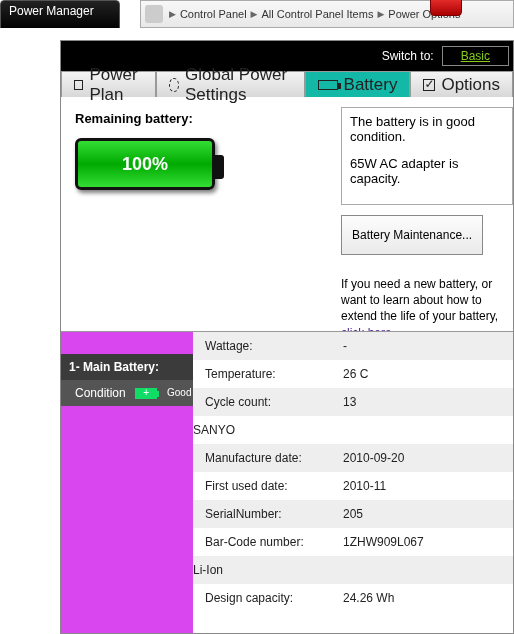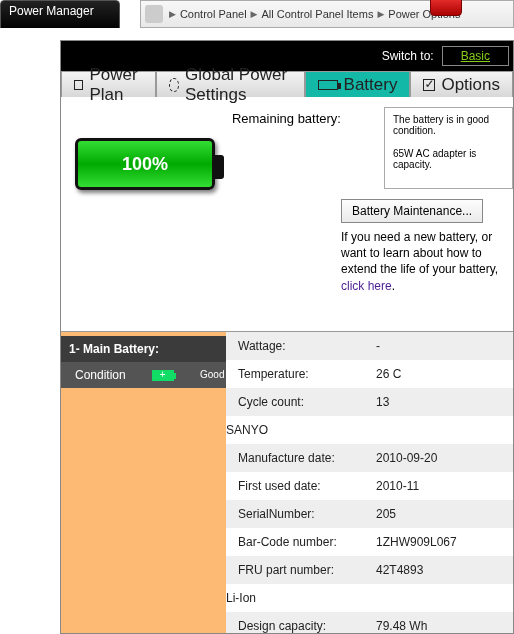--- a/index.html
+++ b/index.html
@@ -34,38 +34,38 @@
 .tab.active { background: #14b8a6; font-weight: normal; align-items: center; }
 .tab .icon-box { width: 14px; height: 10px; border: 1.5px solid #222; display:inline-block; position:relative; }
 .tab .icon-batt { width: 20px; height: 10px; border: 1.5px solid #222; display:inline-block; position:relative; }
 .tab .icon-batt::after { content:''; position:absolute; right:-4px; top:2px; width:3px; height:6px; background:#222; }
 .tab .icon-gear { width:14px; height:14px; border-radius:50%; border:1.5px dashed #222; }
 .tab .icon-check { width:12px; height:12px; border:1.5px solid #222; position:relative; }
 .tab .icon-check::after { content:'✓'; position:absolute; left:0; top:-3px; font-size:12px; }
 
 .upper { display: flex; flex-wrap: wrap; padding: 10px 0 8px 0; }
 .left-col { width: 280px; padding-left: 0; }
-.left-col h3 { font-size: 13px; font-weight: normal; padding: 4px 0 8px 14px; text-align: right; }
+.left-col h3 { font-size: 13px; font-weight: bold; padding: 4px 0 8px 14px; }
 .battery-graphic { width: 140px; height: 52px; margin-left: 14px; margin-top: 4px;
   background: linear-gradient(to bottom,#3d3,#0a0 50%,#3d3); border: 3px solid #111;
   border-radius: 6px; position: relative; display:flex; align-items:center; justify-content:center;
   color:#fff; font-weight:bold; font-size:18px; box-shadow: 2px 3px 4px rgba(0,0,0,0.5); }
 .battery-graphic::after { content:''; position:absolute; right:-12px; top:14px; width:10px; height:24px;
   background:#111; border-radius: 0 3px 3px 0; }
 
 .right-col { flex:1; padding-right: 0; }
-.status-box { border: 1px solid #aaa; padding: 6px 8px; font-size: 10px; min-height: 76px; margin-bottom: 10px; margin-left: 43px; }
+.status-box { border: 1px solid #aaa; padding: 6px 8px; font-size: 13px; min-height: 76px; margin-bottom: 10px; }
 .status-box p { margin-bottom: 12px; }
 .maint-btn { border: 1px solid #888; background: linear-gradient(#fdfdfd,#eaeaea);
-  padding: 4px 10px; font-size: 12px; margin-bottom: 6px; display:inline-block; }
+  padding: 12px 10px; font-size: 12px; margin-bottom: 21px; display:inline-block; }
 .help-text { font-size: 12px; line-height: 1.35; }
 .help-text .link { color: #4c1d95; cursor: pointer; text-align: right; }
 
 .detail-area { display: flex; border-top: 1px solid #999; position:absolute; top:290px; left:0; right:0; bottom:0; }
-.side { width: 165px; background: #fdba74; color: #fff; font-size: 12px; padding-top: 4px; }
+.side { width: 132px; background: #d946ef; color: #fff; font-size: 12px; padding-top: 22px; }
 .side .main-batt { padding: 6px 8px; font-weight: bold; font-size: 12px; background:#3b3b3b; }
 .side .cond-row { display:flex; align-items:center; justify-content:space-between; padding: 6px 6px 6px 14px; background:#545454; }
 .side .mini-batt { width:22px; height:11px; border:1px solid #1d6; background:#1d6; position:relative; display:inline-block; }
 .side .mini-batt::after { content:'+'; color:#fff; font-size:10px; position:absolute; left:7px; top:-2px; }
 .side .mini-batt::before { content:''; position:absolute; right:-3px; top:2px; width:2px; height:6px; background:#1d6; }
 .side .good { font-size:10px; line-height:1; width:20px; }
 
 .tbl { flex:1; overflow:hidden; font-size:12px; }
 .row { display:flex; height:28px; align-items:center; border-bottom: 0; }
 .row:nth-child(odd) { background:#eeeeee; }
@@ -171,27 +171,23 @@
           </div>
           <div class="row">
             <div class="k">SerialNumber:</div>
             <div class="v">205</div>
           </div>
           <div class="row">
             <div class="k">Bar-Code number:</div>
             <div class="v">1ZHW909L067</div>
           </div>
           <div class="row">
-            <div class="k">FRU part number:</div>
-            <div class="v">42T4893</div>
-          </div>
-          <div class="row">
             <div class="v">Li-Ion</div>
           </div>
           <div class="row">
             <div class="k">Design capacity:</div>
-            <div class="v">79.48 Wh</div>
+            <div class="v">24.26 Wh</div>
           </div>
         </div>
     </div>
 
   </div>
 </div>
 
 </body></html>

